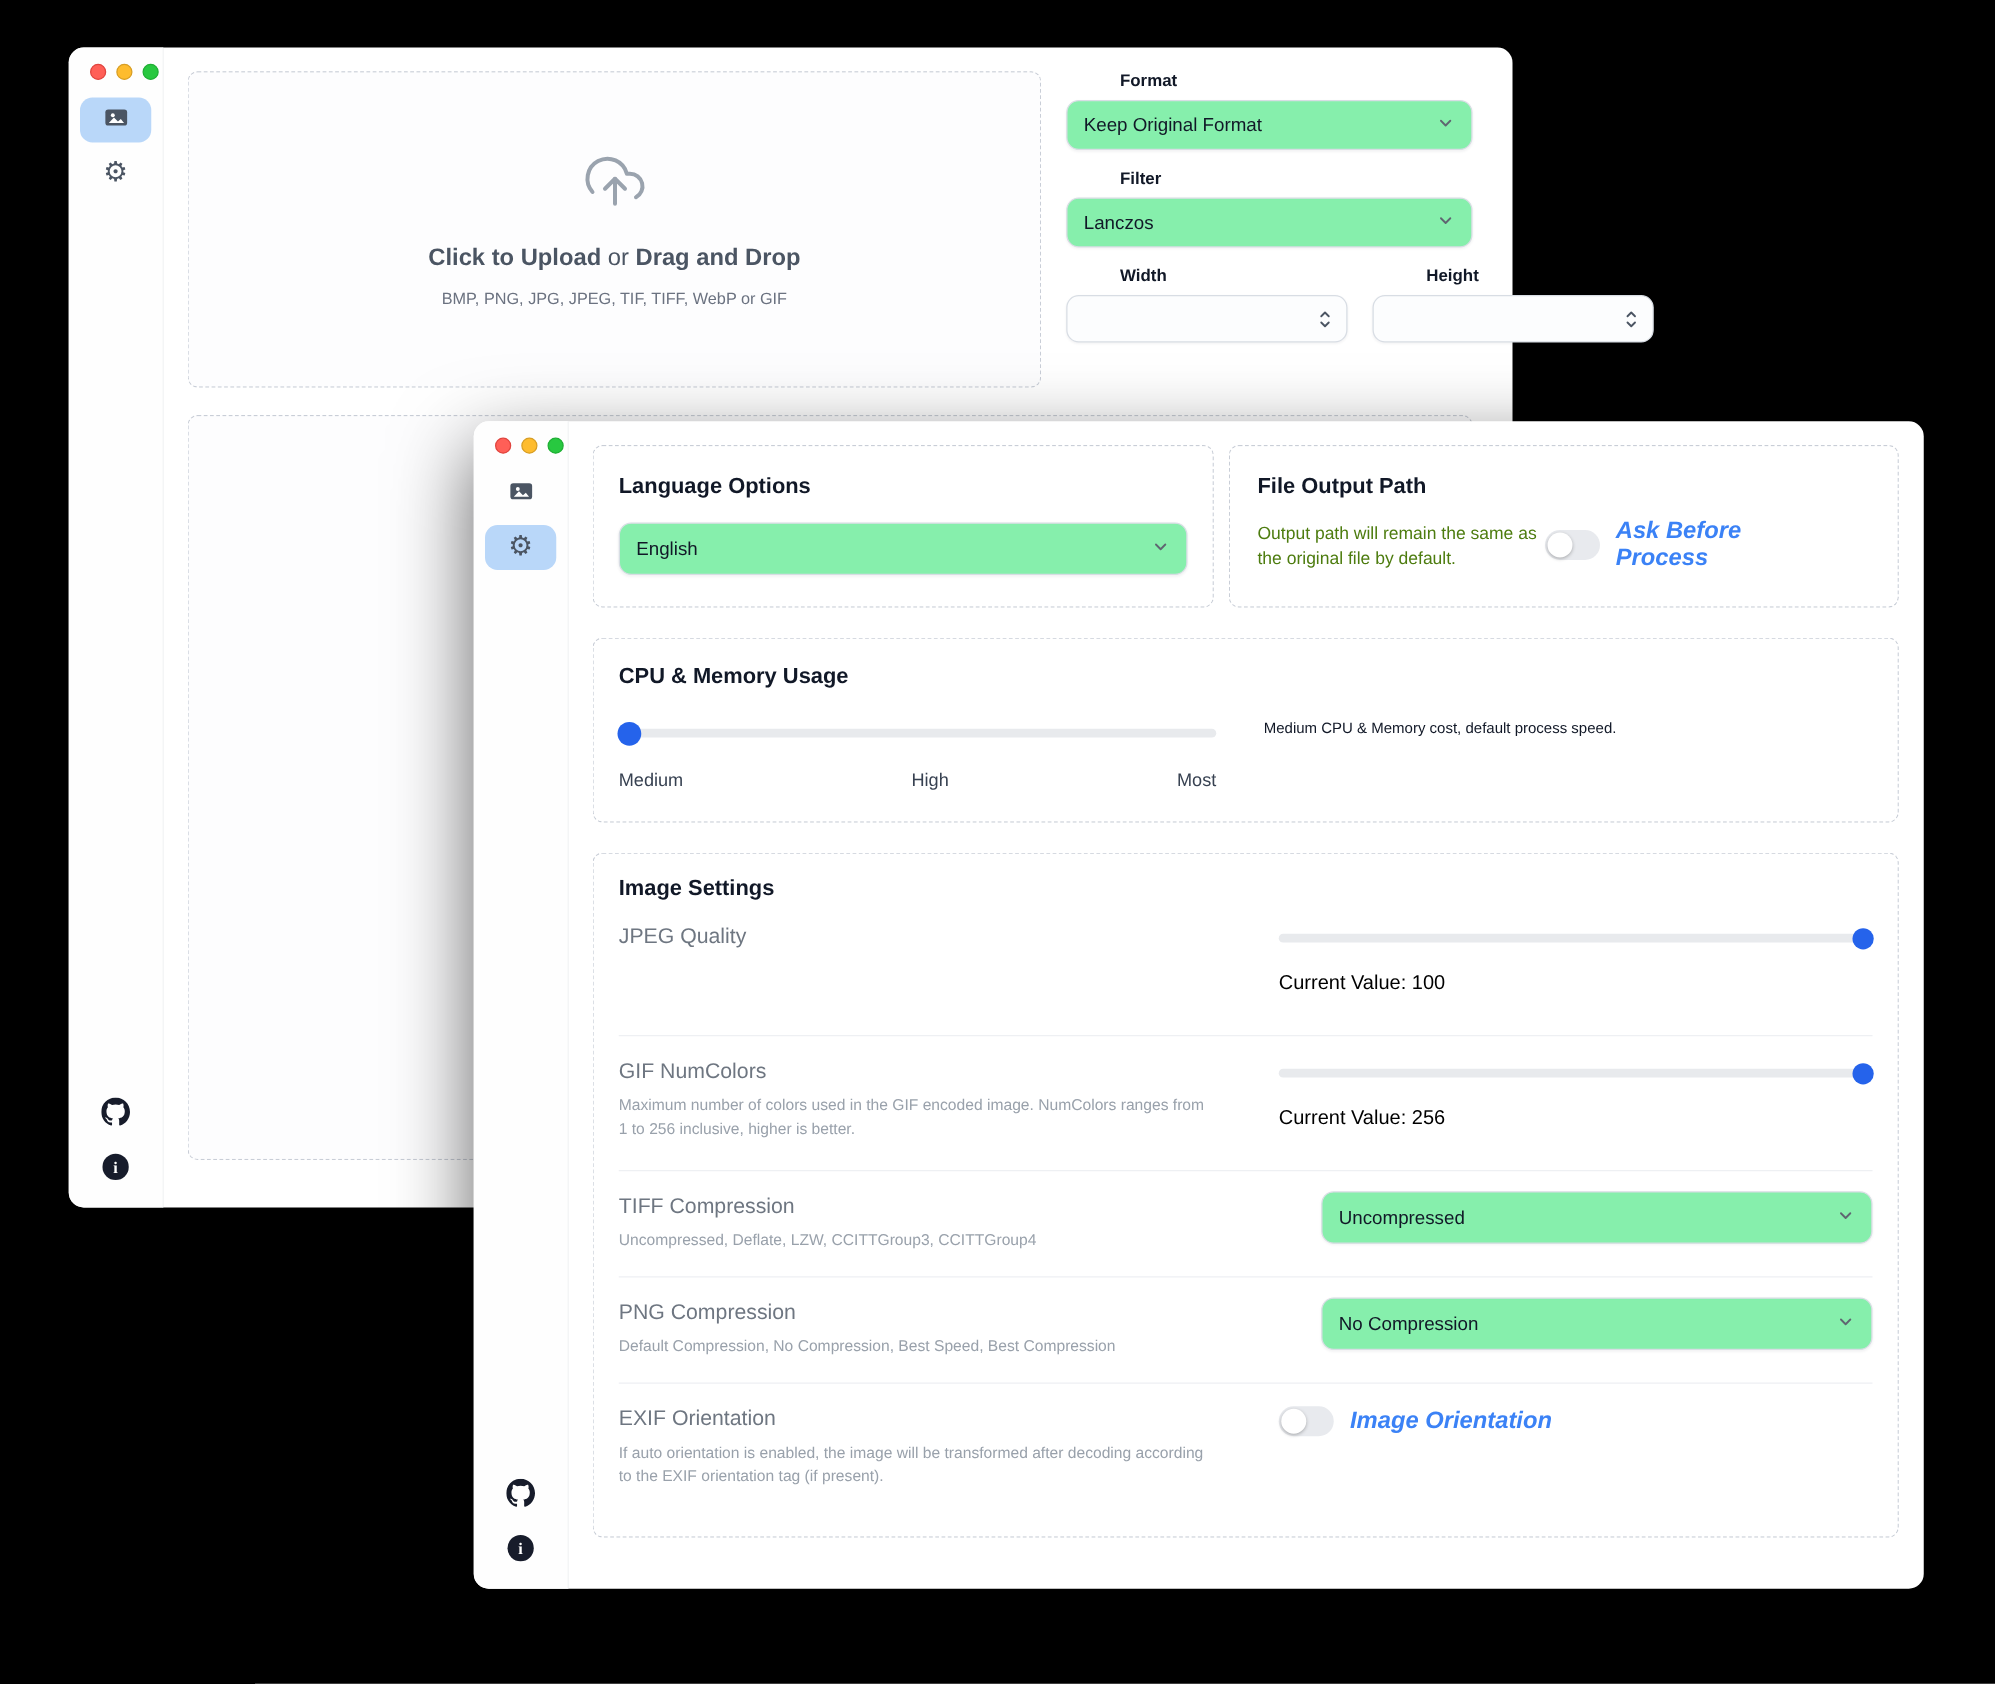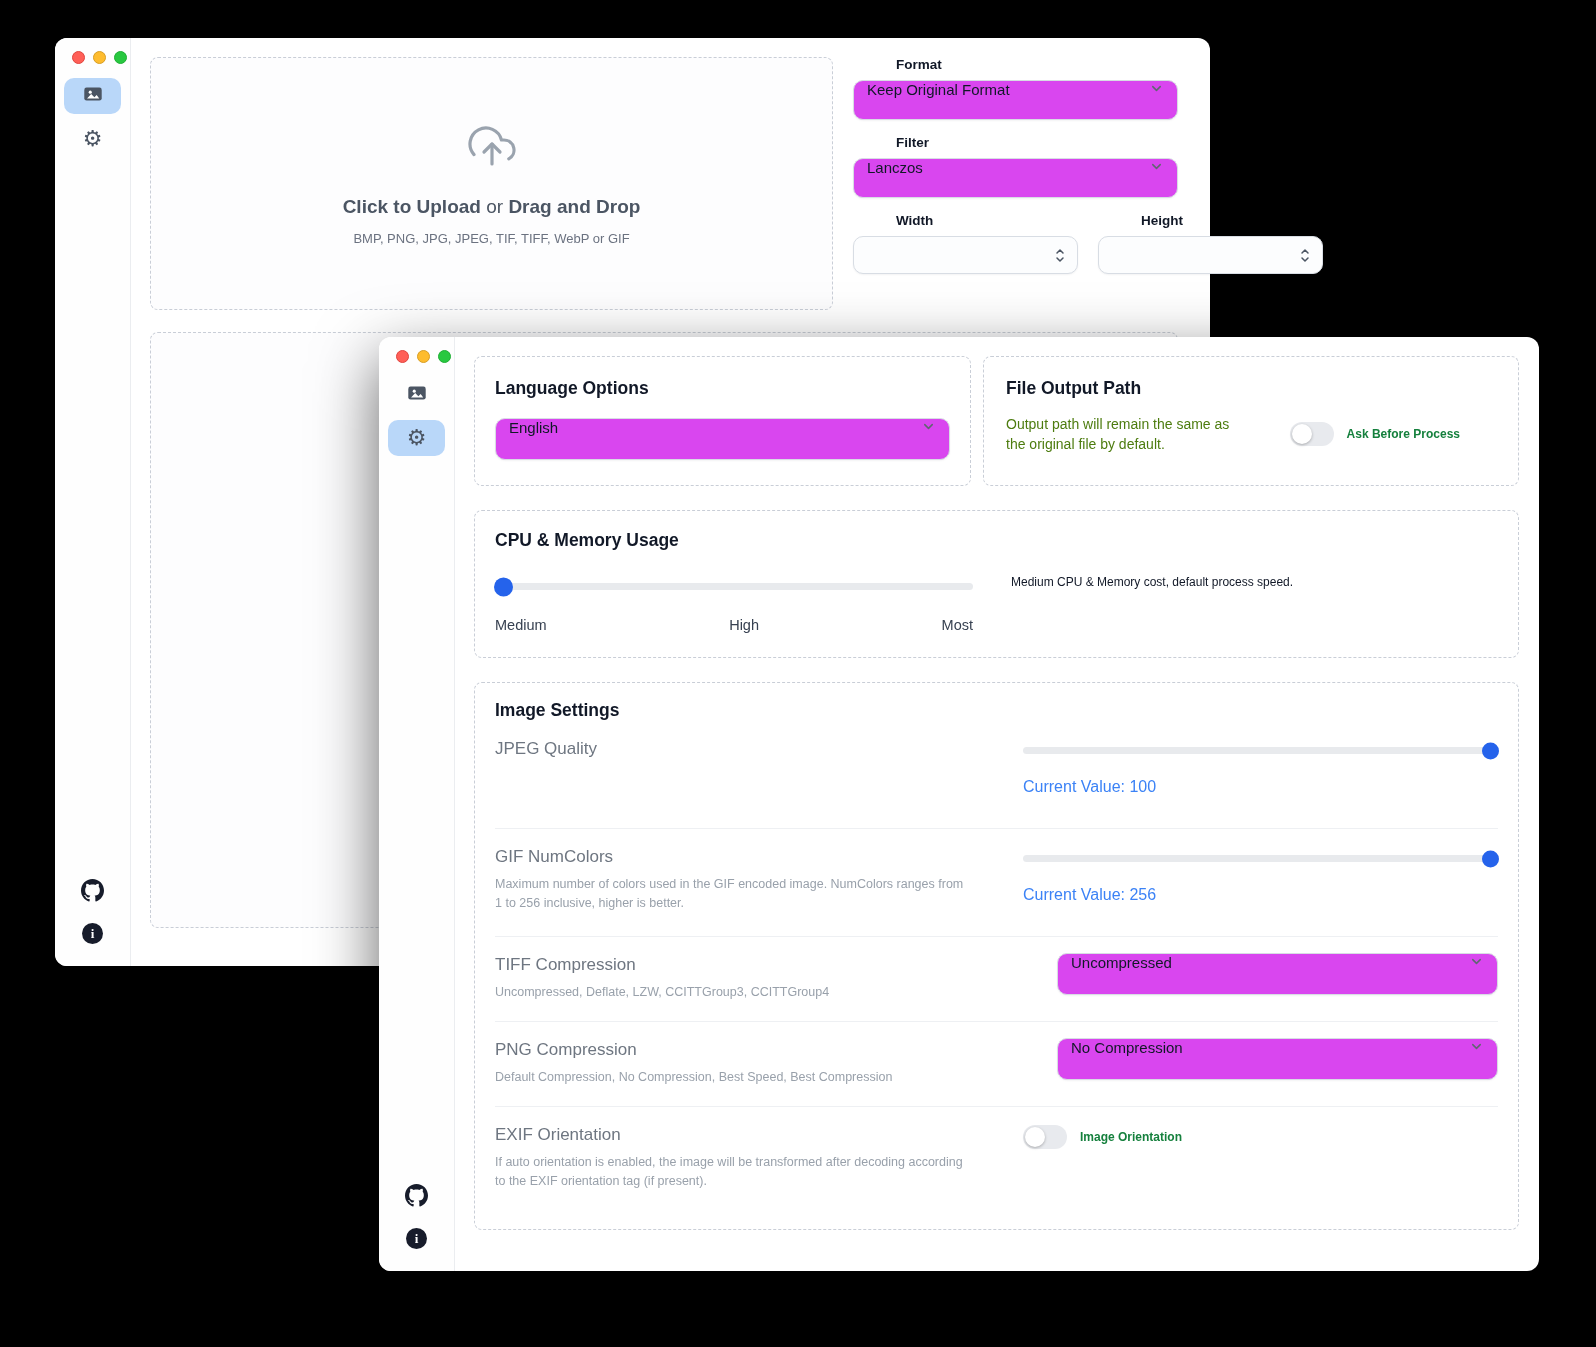--- a/index.html
+++ b/index.html
@@ -51,22 +51,22 @@
     width:683px; height:253px; display:flex; flex-direction:column;
     align-items:center; justify-content:center; cursor:pointer;
   }
   .upload-title { margin-top:22px; font-size:19px; color:#4b5563; }
   .upload-title b { font-weight:700; }
   .upload-sub { margin-top:13px; font-size:13px; color:#6b7280; }
 
   .options-col { width:325px; }
   .field-label { font-size:13.5px; font-weight:600; color:#111827; margin:0 0 8px 2px;padding-left:41px; }
   .select {
-    height:40px; border:1px solid #d8dde4; border-radius:10px; background:#d946ef;
-    display:flex; align-items:flex-start; justify-content:space-between; padding:0 13px;
+    height:40px; border:1px solid #d8dde4; border-radius:10px; background:#86efac;
+    display:flex; align-items:center; justify-content:space-between; padding:0 13px;
     font-size:15px; color:#111827; cursor:pointer; box-shadow:0 1px 2px rgba(16,24,40,.05);
   }
   .mb { margin-bottom:15px; }
   .wh-row { display:flex; gap:20px; }
   .wh-field { flex:1; }
   .number-input {
     height:38px; border:1px solid #d8dde4; border-radius:10px; background:#fcfdfe;
     display:flex; align-items:center; box-shadow:0 1px 2px rgba(16,24,40,.05); padding:0 6px 0 10px;
   }
   .number-input input {
@@ -88,21 +88,21 @@
   .output-panel { flex:1; height:130px; padding:21px 22px; }
   .output-body { margin-top:15px; display:flex; align-items:center; }
   .output-desc { width:242px; margin:0; font-size:14px; color:#4d7c0f; line-height:1.45; }
   .toggle-wrap { display:flex; align-items:center; gap:13px; }
   .output-body .toggle-wrap { margin-left:auto; margin-right:36px; }
   .toggle { width:44px; height:24px; border-radius:13px; background:#e8eaee; position:relative; cursor:pointer; flex:none; }
   .toggle .dot {
     position:absolute; left:2px; top:2px; width:20px; height:20px; border-radius:50%;
     background:#fff; box-shadow:0 1px 3px rgba(0,0,0,.28);
   }
-  .toggle-label { font-size:12px; font-weight:600; color:#15803d; }
+  .toggle-label { font-size:19px; font-weight:600; color:#3b82f6;font-style:italic; }
 
   .cpu-panel { margin-top:24px; height:148px; padding:19px 20px; }
   .cpu-body { display:flex; align-items:flex-start; margin-top:32px; }
   .cpu-left { width:478px; flex:none; }
   .slider-track { height:7px; background:#e8eaed; border-radius:4px; position:relative; }
   .slider-knob {
     position:absolute; top:50%; transform:translateY(-50%);
     width:19px; height:19px; border-radius:50%; background:#2563eb; cursor:pointer;
   }
   .slider-knob.sm { width:17px; height:17px; }
@@ -113,21 +113,21 @@
   .settings-panel { margin-top:24px; height:548px; padding:17px 20px 0; overflow:hidden; }
   .setting-row { display:flex; padding:16px 0 15px; border-bottom:1px solid #eef0f3; }
   .setting-row.last { border-bottom:none; }
   .setting-row.tall .s-left { min-height:76px; }
   .setting-row.short .s-left { min-height:53px; }
   .s-left { width:478px; flex:none; }
   .s-title { margin:2px 0 0; font-size:17px; font-weight:500; color:#6e7681; }
   .s-desc { margin:8px 0 0; font-size:12.5px; color:#99a1ab; line-height:1.55; max-width:480px; }
   .s-right { flex:1; margin-left:50px; }
   .s-right .slider-track { margin-top:10px; }
-  .current-value { margin-top:24px; font-size:16px; color:#3b82f6; }
+  .current-value { margin-top:24px; font-size:16px; color:#000000; }
   .s-right .select { height:42px;margin-left:34px; }
   .s-right .toggle-wrap { margin-top:2px; }
 
   .chev { flex:none; }
 </style>
 </head>
 <body>
 
 <section class="window back">
   <div class="traffic">

